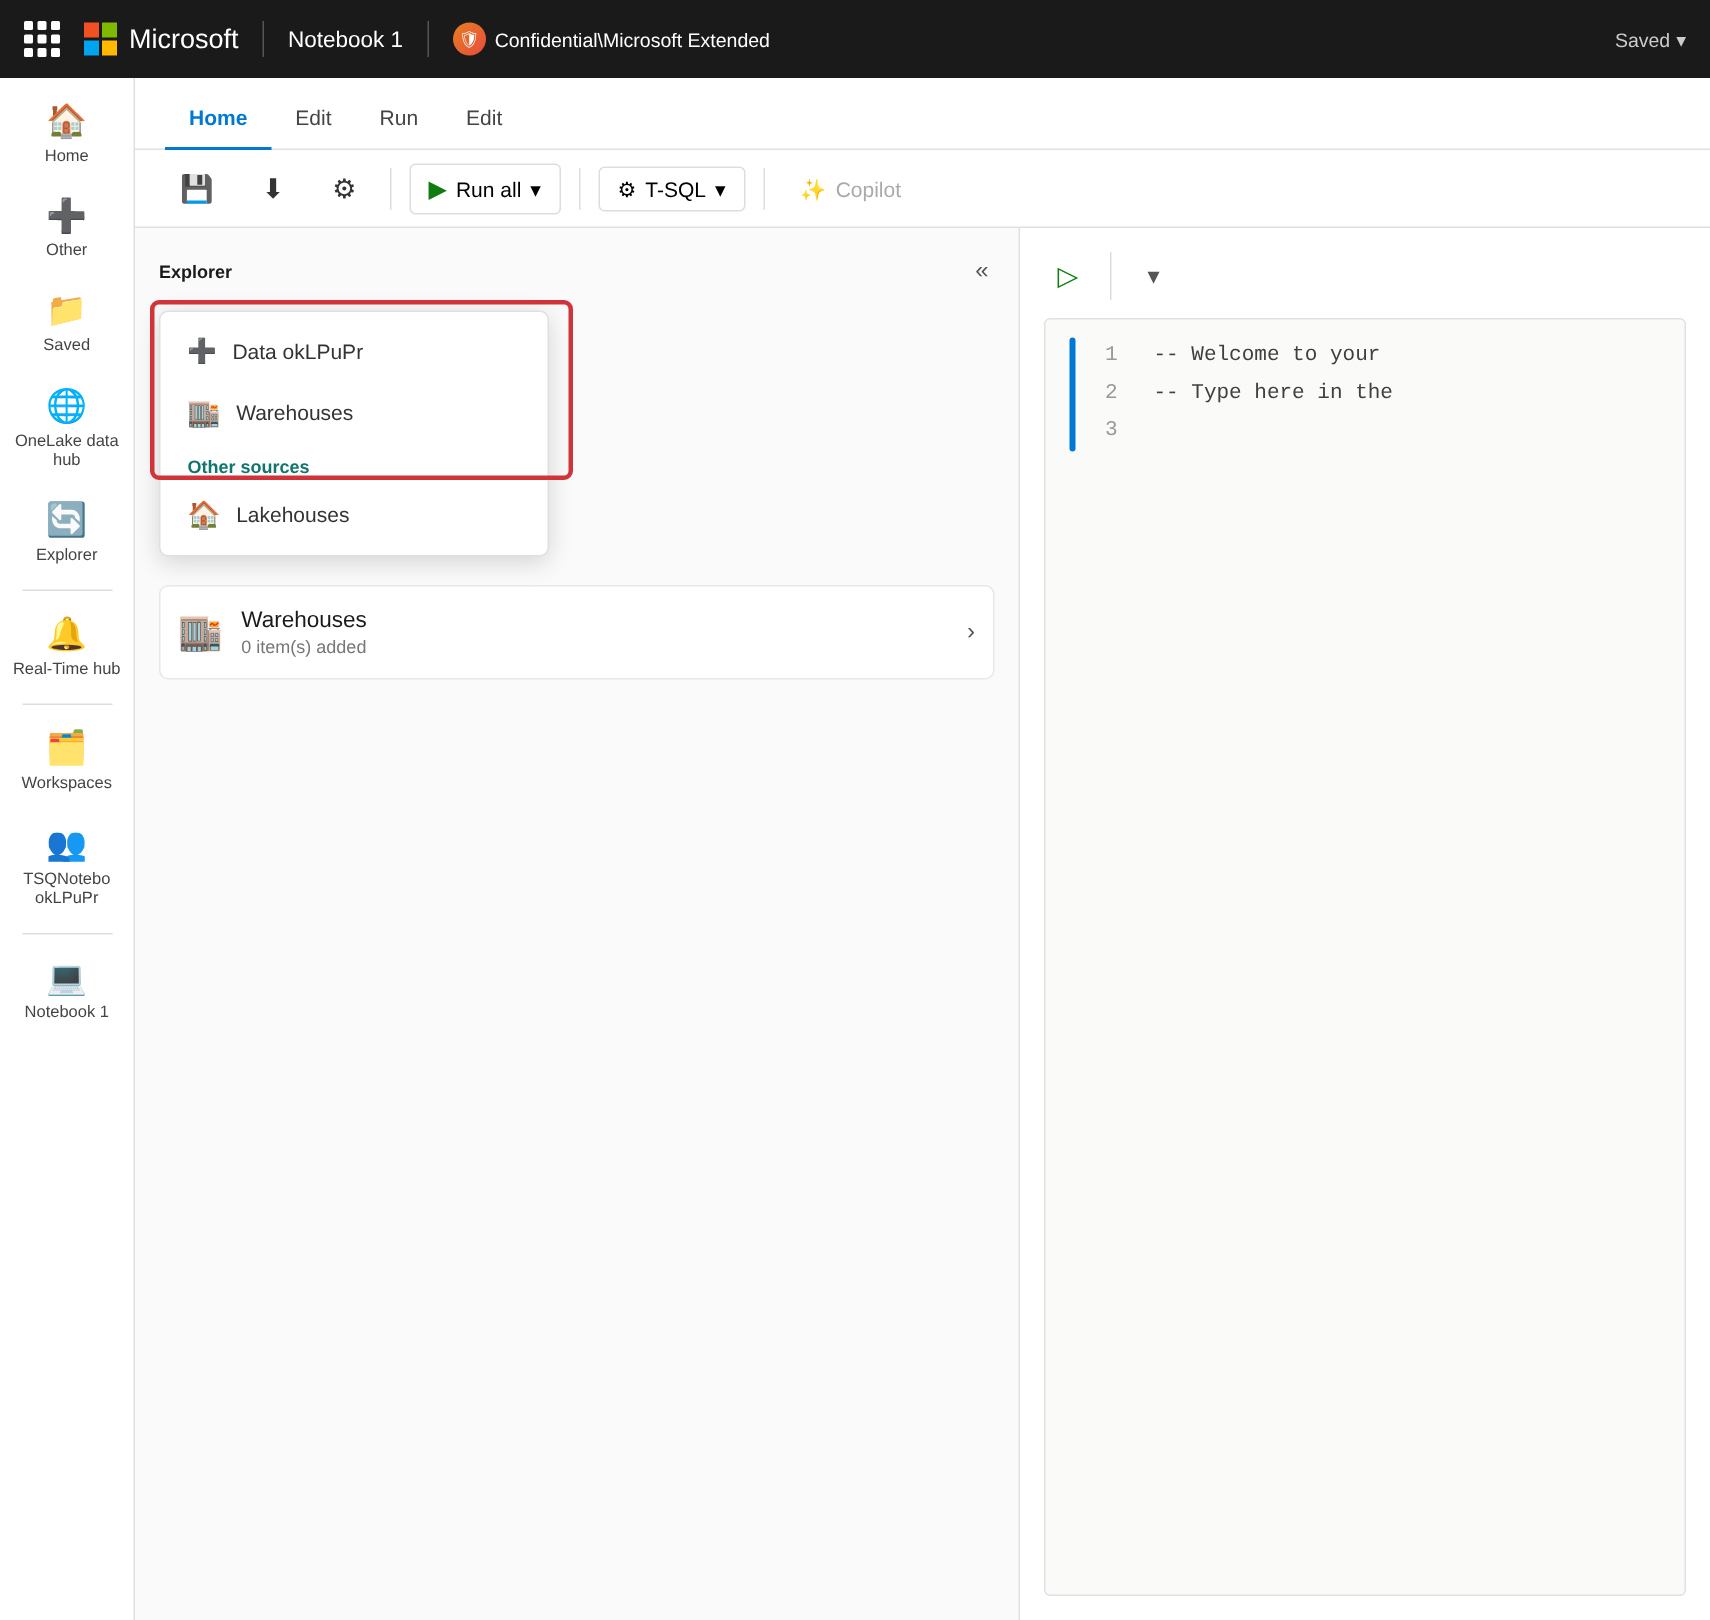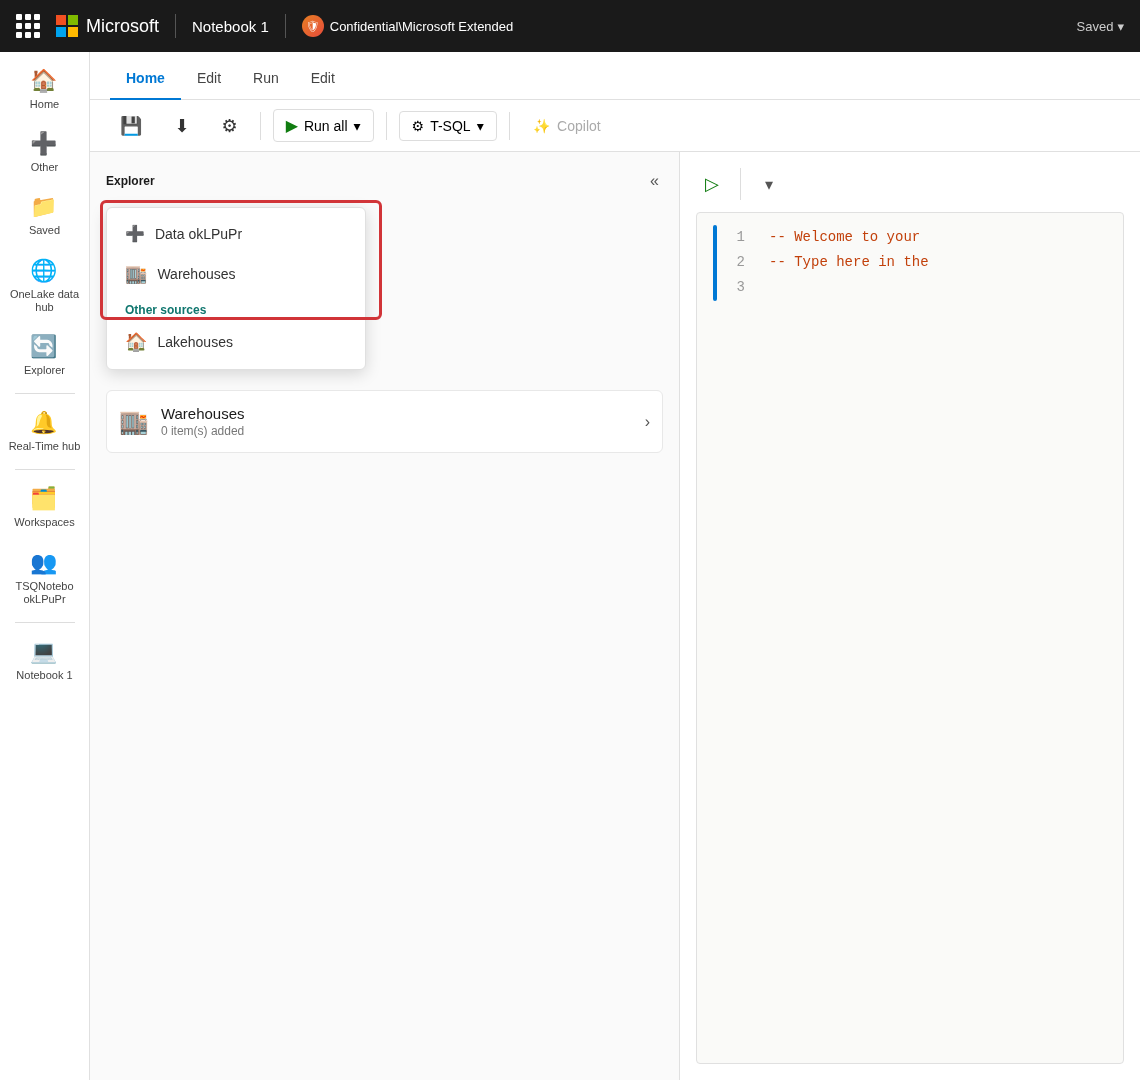--- a/index.html
+++ b/index.html
@@ -332,21 +332,21 @@
       font-size: 14px;
       flex: 1;
       overflow: auto;
     }
     .code-line {
       display: flex;
       gap: 24px;
       line-height: 1.8;
     }
     .line-num { color: #999; min-width: 20px; text-align: right; }
-    .line-content { color: #c2410c; }
+    .line-content { color: #404040; }
     .blue-bar {
       width: 4px;
       background: #0078d4;
       border-radius: 2px;
       margin-right: 8px;
       align-self: stretch;
     }
   </style>
 </head>
 <body>

